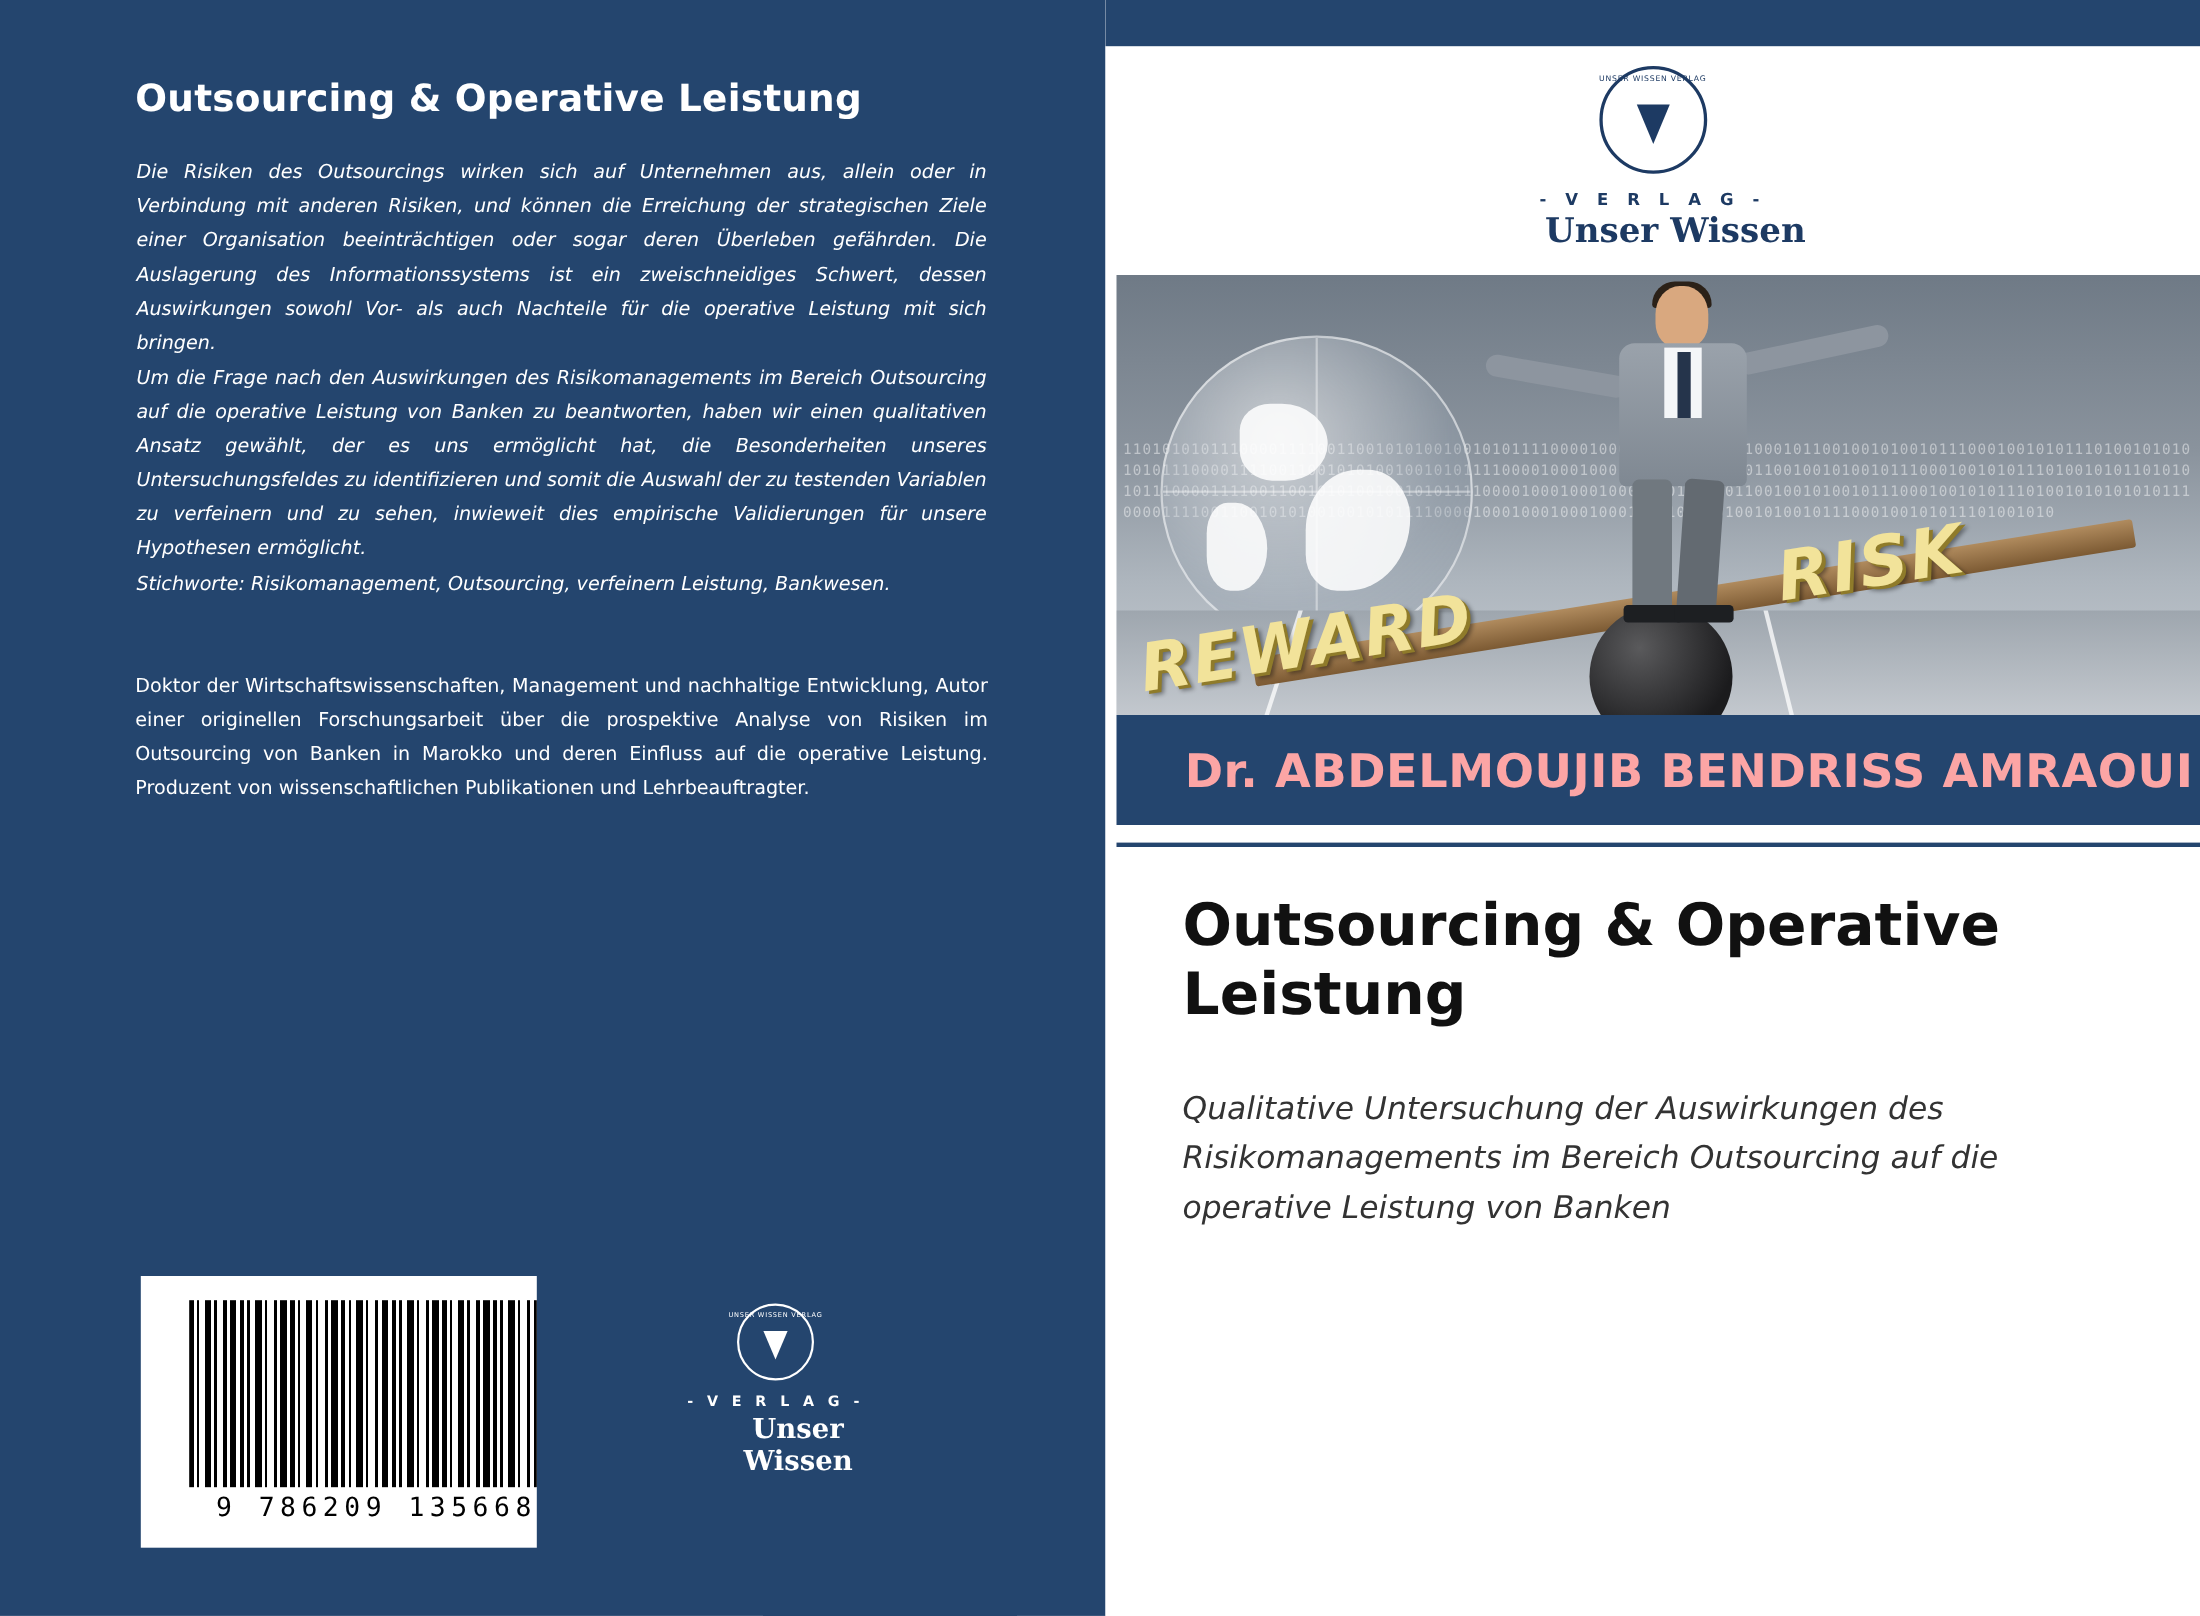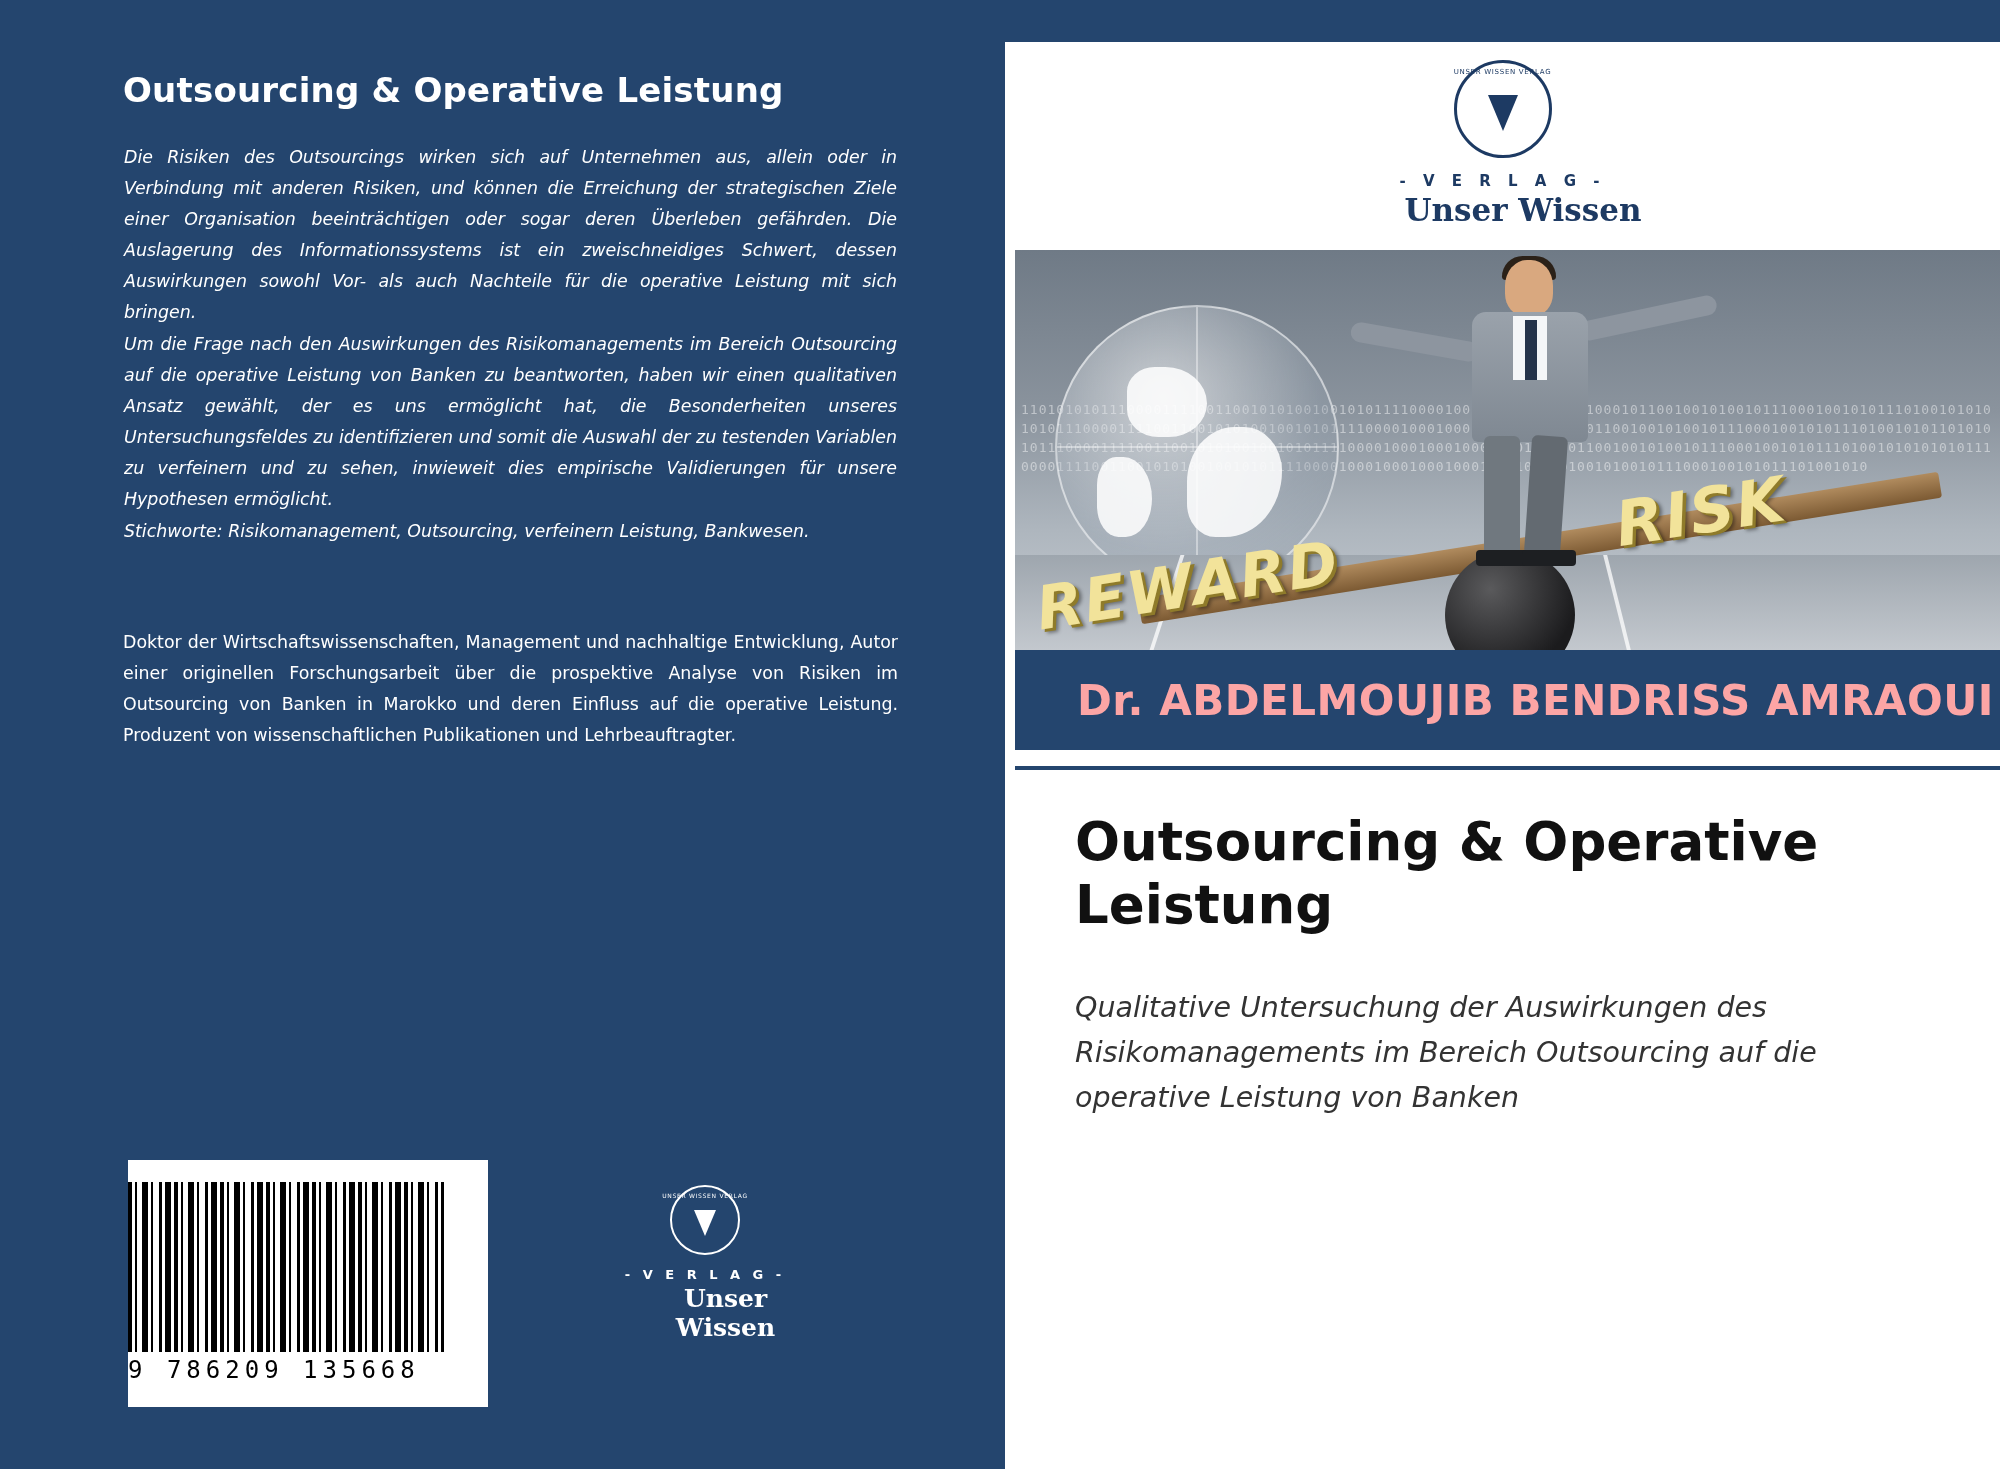--- a/index.html
+++ b/index.html
@@ -55,39 +55,39 @@
     color: #ffffff;
     font-size: 17.4px;
     line-height: 31px;
     text-align: justify;
     margin: 1px;
     font-family: "DejaVu Sans", sans-serif;
     font-style: italic;
   }
   .back-para + .back-para { margin-top: 0; }
   .author-bio {
-    margin-top: 80px;
+    margin-top: 62px;
     color: #ffffff;
     font-size: 17.4px;
     line-height: 31px;
     text-align: justify;
     font-family: "DejaVu Sans", sans-serif;
   }
 
   
   .barcode-box {
     position: absolute;
     left: 128px;
     top: 1160px;
     width: 360px;
     height: 247px;
     background: #ffffff;
     display: flex;
     flex-direction: column;
-    align-items: flex-start;
+    align-items: flex-end;
     justify-content: flex-start;
     padding-top: 22px;
     box-sizing: border-box;
   }
   .barcode-bars {
     width: 316px;
     height: 170px;
     background:
       repeating-linear-gradient(to right,
         #000 0px, #000 4px, #fff 4px, #fff 7px,

